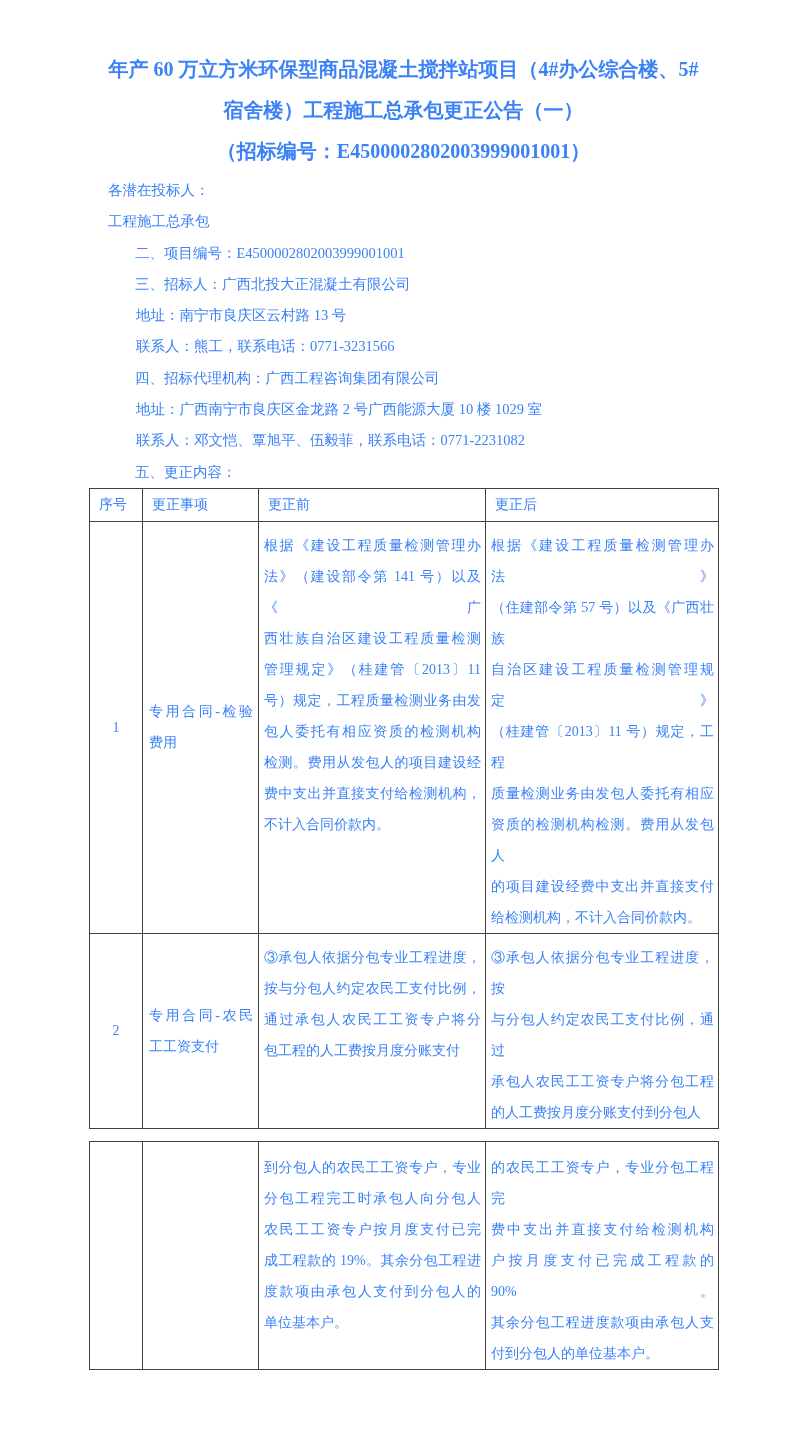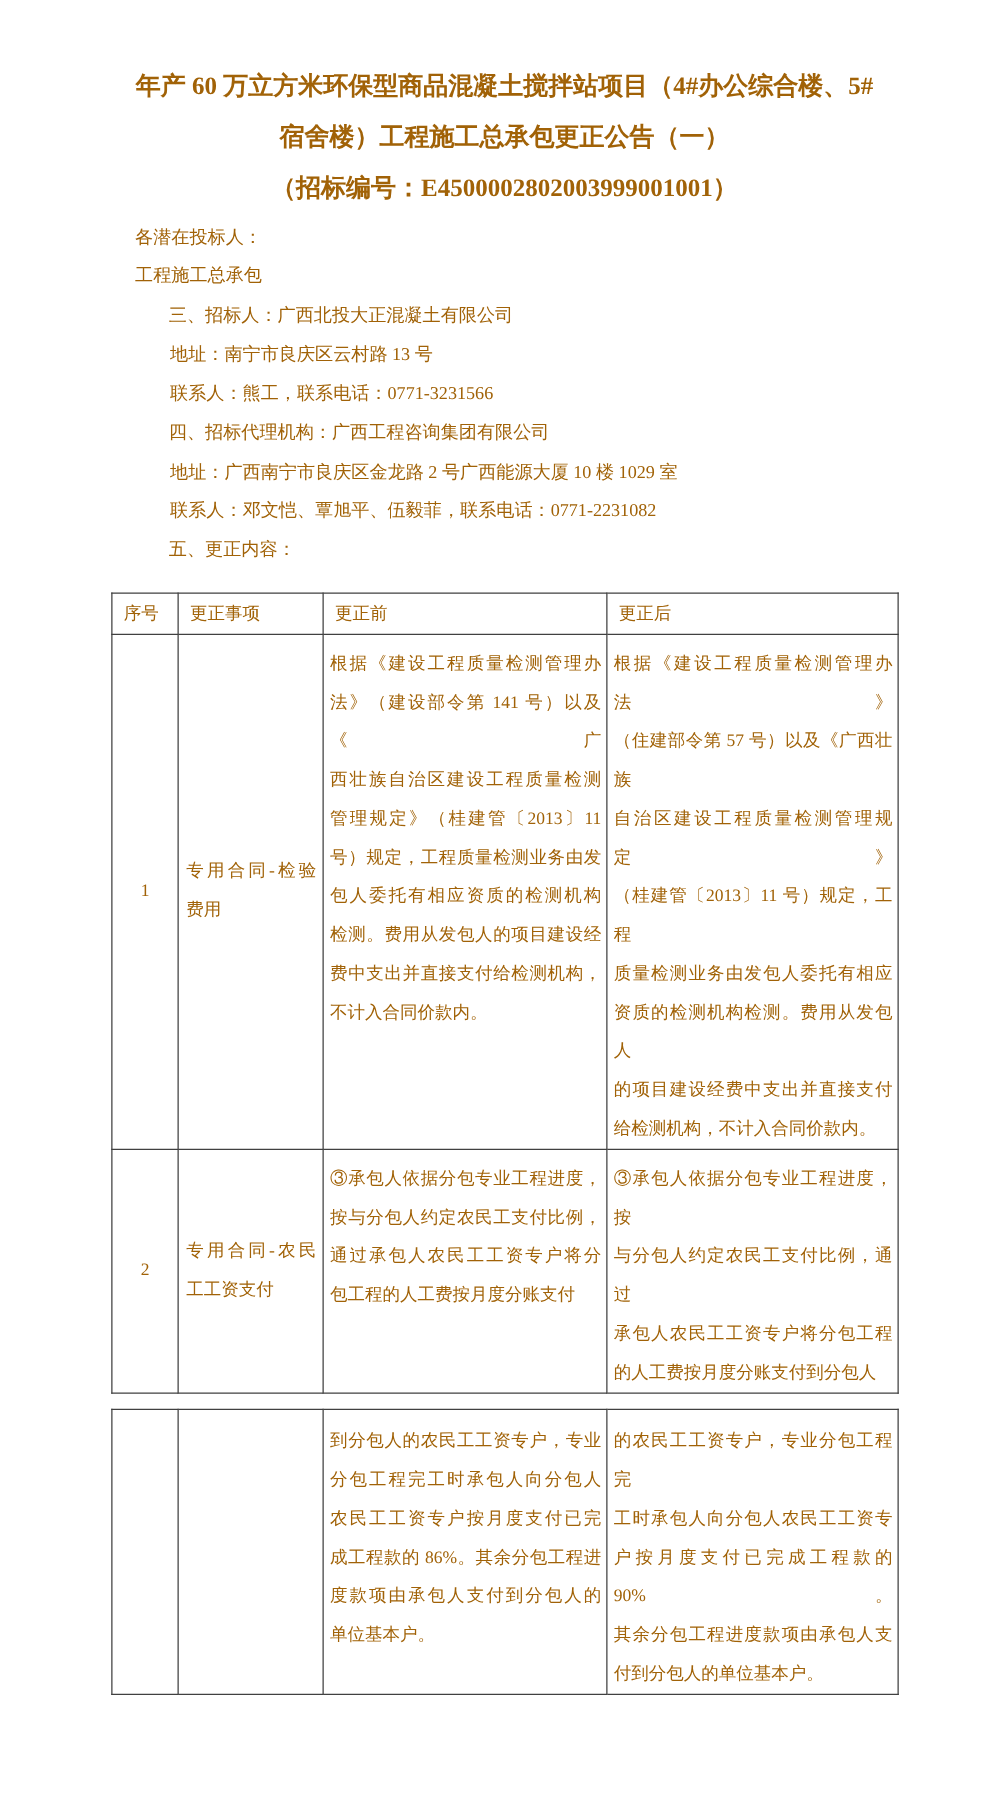--- a/index.html
+++ b/index.html
@@ -1,36 +1,36 @@
 <!DOCTYPE html>
 <html><head>
 <meta charset="utf-8">
 <style>
   html,body { margin:0; padding:0; background:#e9e9e9; }
   .page {
     width: 800px; height: 1438px; margin: 0 auto;
-    background: #ffffff; color: #a16207;
+    background: #ffffff; color: #3b82f6;
     font-family: "Liberation Serif", serif;
     box-sizing: border-box;
     padding: 49px 82px 0 89px;
     overflow: hidden;
   }
   
   .title-block { text-align: center; font-weight: bold; font-size: 20px; line-height: 41px; }
   .tender-no  { text-align: center; font-weight: bold; font-size: 20px; line-height: 41px; }
   
   .body-block { margin-top: 3px; }
   .bl { font-size: 14.5px; line-height: 31.3px; white-space: normal; }
   .ind0 { margin-left: 19px; }
   .ind2 { margin-left: 46px; }
   .ind3 { margin-left: 47px; }
   .just { text-align: justify; text-align-last: justify; }
   
   table.tbl { border-collapse: collapse; table-layout: fixed; width: 629px; }
-  table.t1  { margin-top: 17px; }
+  table.t1  { margin-top: 0; }
   table.t2  { margin-top: 12px; border-radius: 28px; }
   .tbl td { border: 1px solid #404040; font-size: 14px; vertical-align: top; overflow: hidden; }
   tr.hdr { height: 33px; }
   tr.hdr td { vertical-align: middle; padding: 0 4px 0 9px; }
   tr.r1 { height: 281px; }
   tr.r2 { height: 129px; }
   tr.rc { height: 190px; }
   td.c-seq  { text-align: center; vertical-align: middle; line-height: 31px; }
   td.c-item { vertical-align: middle; padding: 0 5px 0 6px; line-height: 31px; }
   td.c-body { padding: 8px 4px 0 5px; line-height: 31px; }
@@ -45,20 +45,21 @@
 
   <div class="title-block">
       <div>年产 60 万立方米环保型商品混凝土搅拌站项目（4#办公综合楼、5#</div>
       <div>宿舍楼）工程施工总承包更正公告（一）</div>
     </div>
   <div class="tender-no">（招标编号：E4500002802003999001001）</div>
 
   <div class="body-block">
     <div class="bl ind0">各潜在投标人：</div>
     <div class="bl ind0">工程施工总承包</div>
+    <div class="bl ind2">二、项目编号：E4500002802003999001001</div>
     <div class="bl ind2">三、招标人：广西北投大正混凝土有限公司</div>
     <div class="bl ind3">地址：南宁市良庆区云村路 13 号</div>
     <div class="bl ind3">联系人：熊工，联系电话：0771-3231566</div>
     <div class="bl ind2">四、招标代理机构：广西工程咨询集团有限公司</div>
     <div class="bl ind3">地址：广西南宁市良庆区金龙路 2 号广西能源大厦 10 楼 1029 室</div>
     <div class="bl ind3">联系人：邓文恺、覃旭平、伍毅菲，联系电话：0771-2231082</div>
     <div class="bl ind2">五、更正内容：</div>
   </div>
 
   <table class="tbl t1">
@@ -133,27 +134,27 @@
         <col style="width:233px">
     </colgroup>
     <tbody>
       <tr class="rc">
         <td class="c-seq"></td>
         <td class="c-item"></td>
         <td class="c-body cell-just">
             <div>到分包人的农民工工资专户，专业</div>
             <div>分包工程完工时承包人向分包人</div>
             <div>农民工工资专户按月度支付已完</div>
-            <div>成工程款的 86%。其余分包工程进</div>
+            <div>成工程款的 19%。其余分包工程进</div>
             <div>度款项由承包人支付到分包人的</div>
             <div>单位基本户。</div>
           </td>
         <td class="c-body cell-just">
             <div>的农民工工资专户，专业分包工程完</div>
-            <div>工时承包人向分包人农民工工资专</div>
+            <div>费中支出并直接支付给检测机构</div>
             <div>户按月度支付已完成工程款的 90%。</div>
             <div>其余分包工程进度款项由承包人支</div>
             <div>付到分包人的单位基本户。</div>
           </td>
       </tr>
     </tbody>
   </table>
 
 </div>
 

